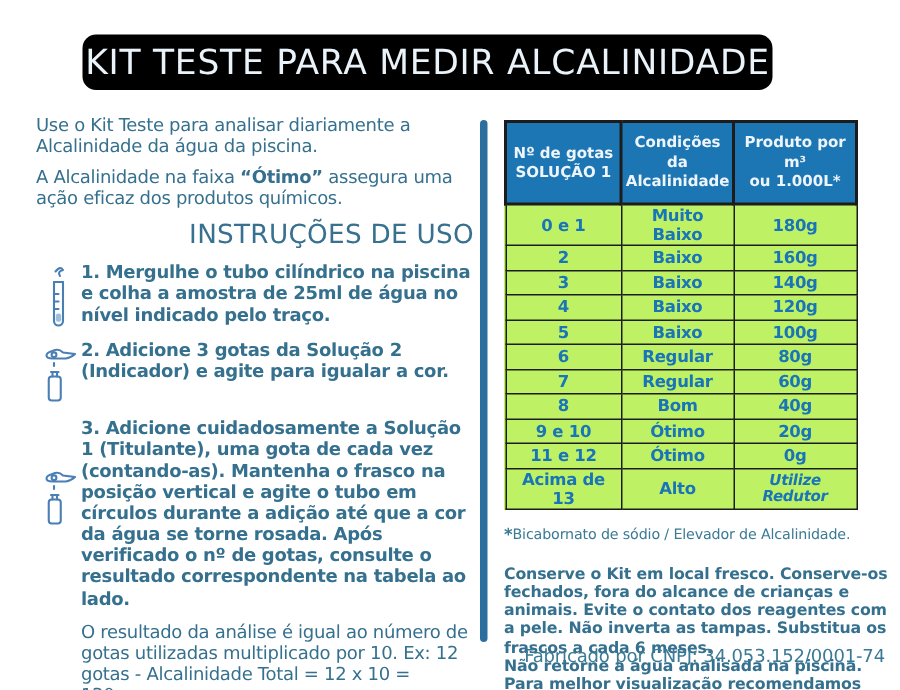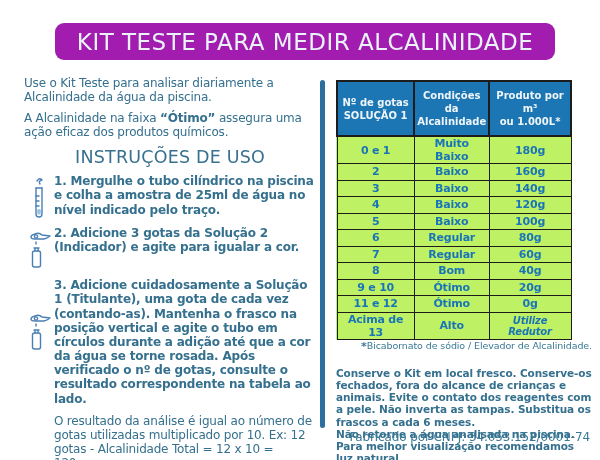--- a/index.html
+++ b/index.html
@@ -9,39 +9,39 @@
     width: 600px; height: 460px;
     background: #ffffff;
     font-family: "DejaVu Sans", sans-serif;
     overflow: hidden;
     color: #35708e;
   }
 
   
   .banner {
     position: absolute; left: 55px; top: 23px;
-    width: 500px; height: 37px;
-    background: #a21caf;
+    width: 460px; height: 37px;
+    background: #000000;
     border-radius: 9px;
     display: flex; align-items: center; justify-content: center;
   }
   .banner span {
     color: #eaf3f9; font-size: 23px; letter-spacing: 0.5px;
     white-space: nowrap;
   }
 
   
   .left-col {
     position: absolute; left: 24px; top: 76px; width: 292px;
     font-size: 12px; line-height: 1.18; color: #35708e;
   }
   .left-col p.intro { margin-bottom: 7px; letter-spacing: -0.2px; }
   .left-col .bold { font-weight: bold; }
   .inst-heading {
-    text-align: center; font-size: 17.5px; letter-spacing: 0.2px;
+    text-align: right; font-size: 17.5px; letter-spacing: 0.2px;
     margin: 3px 0 7px 0; color: #38718f;
   }
   .step { display: flex; margin-bottom: 8px; letter-spacing: -0.2px; font-weight: bold; }
   .step .icon-box { width: 30px; flex: 0 0 30px; display: flex; justify-content: center; }
   .step .step-text { flex: 1; }
   .icon-box svg { display: block; }
   .step1 .icon-box svg { margin-top: 2px; }
   .step3 .icon-box svg { margin-top: 30px; }
   .result-note { margin-left: 30px; margin-top: 4px; letter-spacing: -0.2px; }
 
@@ -65,21 +65,21 @@
     padding: 7px 2px; line-height: 1.3;
     border: 2px solid #1c1c1c;
   }
   table.alc-table td {
     border: 1.5px solid #1c1c1c;
     color: #1a75b8; font-weight: bold; font-size: 11px;
     text-align: center; height: 16.5px; padding: 0 6px;
     letter-spacing: -0.2px;
   }
   table.alc-table td.small-val { font-size: 10px; font-style: italic; }
-  .footnote { margin-top: 0; font-size: 9.5px; color: #3a7a95; letter-spacing: -0.1px; text-align: right; }
+  .footnote { margin-top: 10px; font-size: 9.5px; color: #3a7a95; letter-spacing: -0.1px; }
   .footnote .star { font-weight: bold; font-size: 11px; vertical-align: -1px; }
   .care {
     margin-top: 14px; width: 258px;
     font-size: 10.5px; font-weight: bold; line-height: 1.17;
     color: #35708e; letter-spacing: -0.1px;
   }
   .care p + p { margin-top: 0; }
 
   
   .footer {

